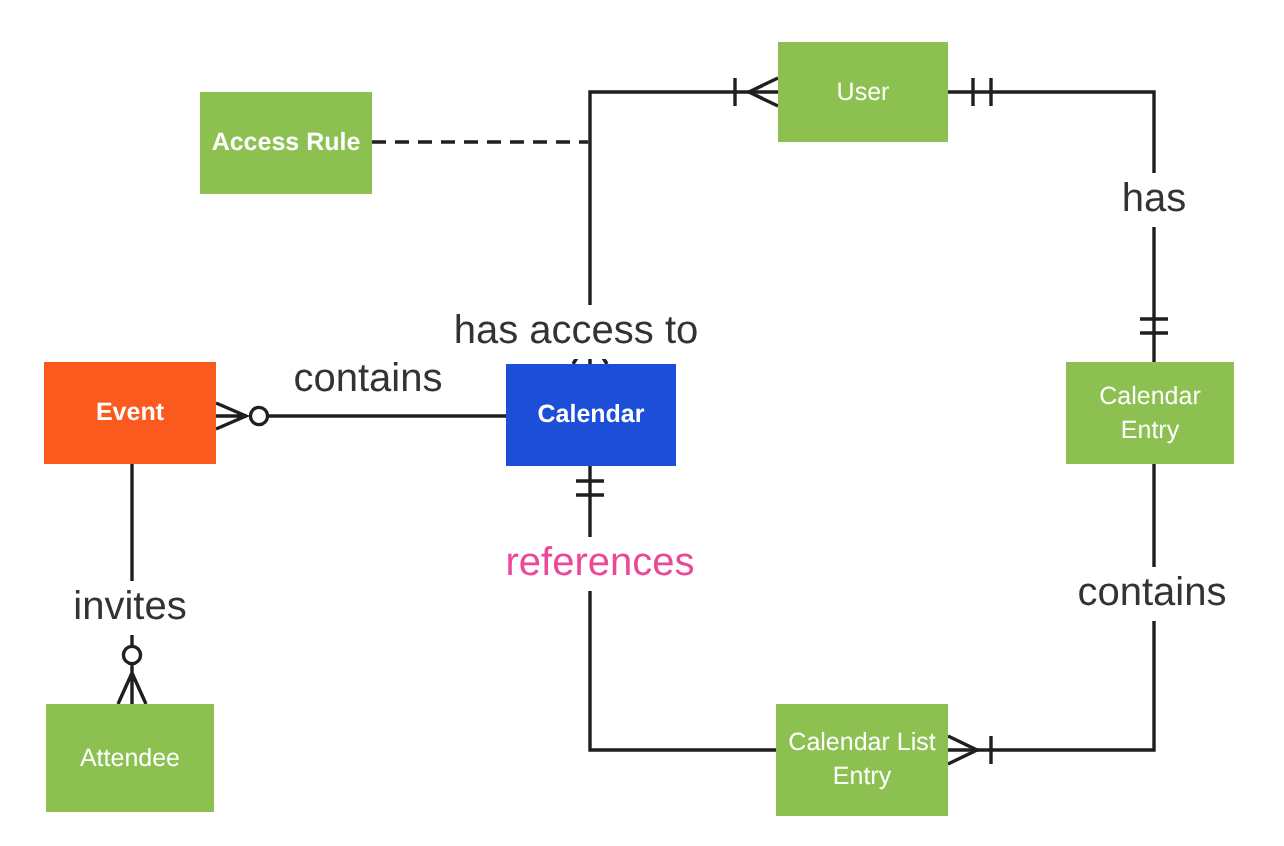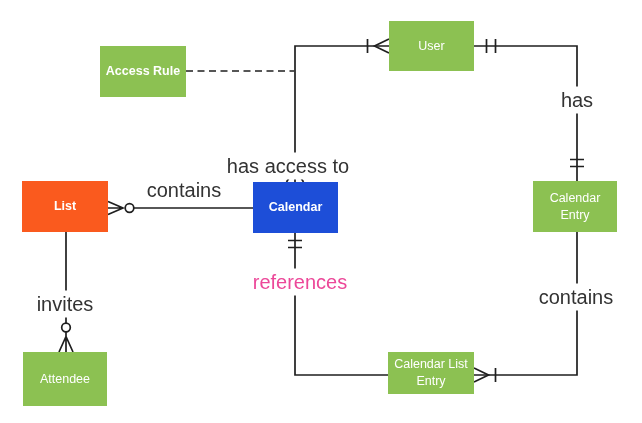--- a/index.html
+++ b/index.html
@@ -96,40 +96,40 @@
 
   <div class="rel-label" style="left: 577px; top: 100px; color: rgb(51, 51, 51);">has</div>
 
   <div class="rel-label" style="left: 300px; top: 282px; color: #ec4899;">references</div>
 
   <div class="rel-label" style="left: 576px; top: 297px; color: rgb(51, 51, 51);">contains</div>
 
   <div class="rel-label" style="left: 65px; top: 277px; color: rgb(51, 51, 51); margin-top: 27px;">invites</div>
 
   <div class="entity strong" style="left: 22px; top: 181px; width: 86px; height: 51px; background-color: rgb(250, 90, 30); color: rgb(255, 255, 255);">
-    <span>List</span>
+    <span>Event</span>
   </div>
 
   <div class="entity strong" style="left: 253px; top: 182px; width: 85px; height: 51px; background-color: #1d4ed8; color: rgb(255, 255, 255);">
     <span>Calendar</span>
   </div>
 
   <div class="entity" style="left: 100px; top: 46px; width: 86px; height: 51px; background-color: rgb(140, 193, 82); color: rgb(255, 255, 255); font-weight: bold;">
     <span>Access Rule</span>
   </div>
 
   <div class="entity" style="left: 389px; top: 21px; width: 85px; height: 50px; background-color: rgb(140, 193, 82); color: rgb(255, 255, 255);">
     <span>User</span>
   </div>
 
   <div class="entity" style="left: 533px; top: 181px; width: 84px; height: 51px; background-color: rgb(140, 193, 82); color: rgb(255, 255, 255);">
     <span>Calendar Entry</span>
   </div>
 
-  <div class="entity" style="left: 388px; top: 352px; width: 86px; height: 42px; background-color: rgb(140, 193, 82); color: rgb(255, 255, 255);">
+  <div class="entity" style="left: 388px; top: 352px; width: 86px; height: 56px; background-color: rgb(140, 193, 82); color: rgb(255, 255, 255);">
     <span>Calendar List Entry</span>
   </div>
 
   <div class="entity" style="left: 23px; top: 352px; width: 84px; height: 54px; background-color: rgb(140, 193, 82); color: rgb(255, 255, 255);">
     <span>Attendee</span>
   </div>
 
 </div>
 
 </body></html>

